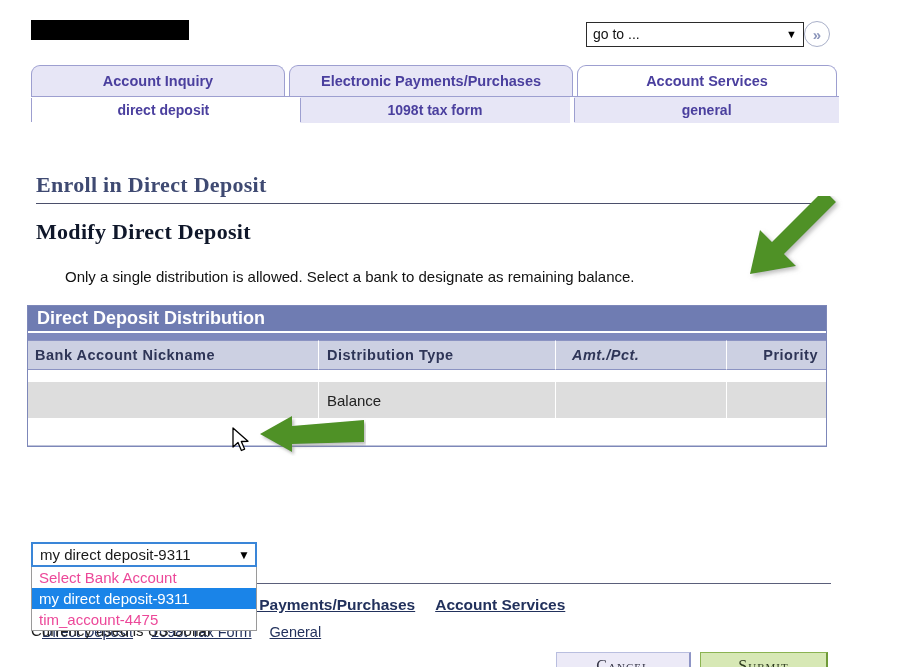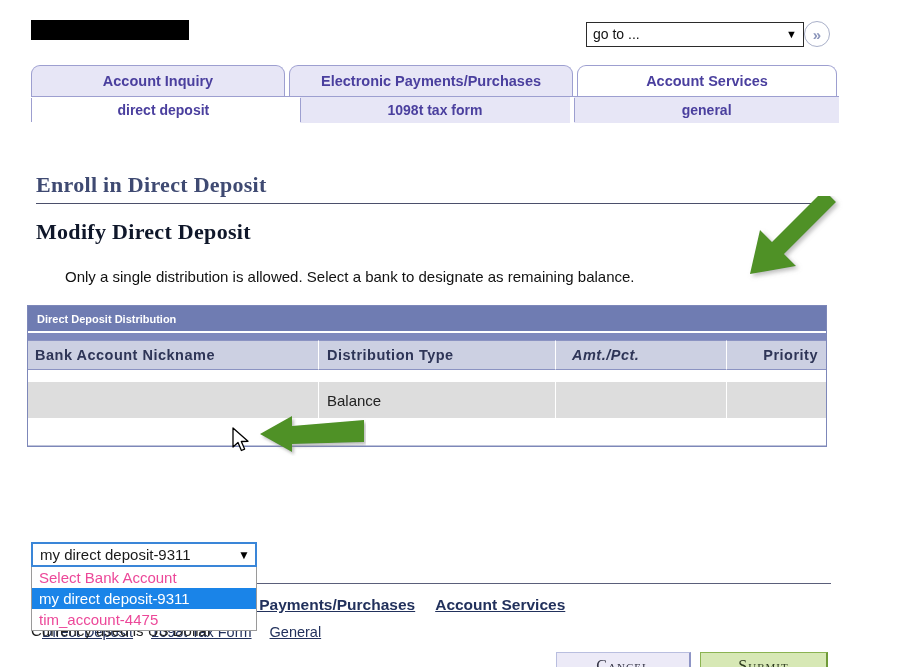--- a/index.html
+++ b/index.html
@@ -172,21 +172,21 @@
     left: 27px; top: 145px;
     width: 800px;
     box-sizing: border-box;
     border: 1px solid #7d87b9;
   }
   #dd-title {
     height: 27px;
     background: #6f7cb2;
     border-bottom: 2px solid #ffffff;
     color: #ffffff;
-    font-size: 11px;
+    font-size: 18px;
     font-weight: bold;
     display: flex;
     align-items: center;
     padding-left: 9px;
     box-sizing: border-box;
   }
   #dd-gap {
     height: 7px;
     background: #7e89bd;
   }

